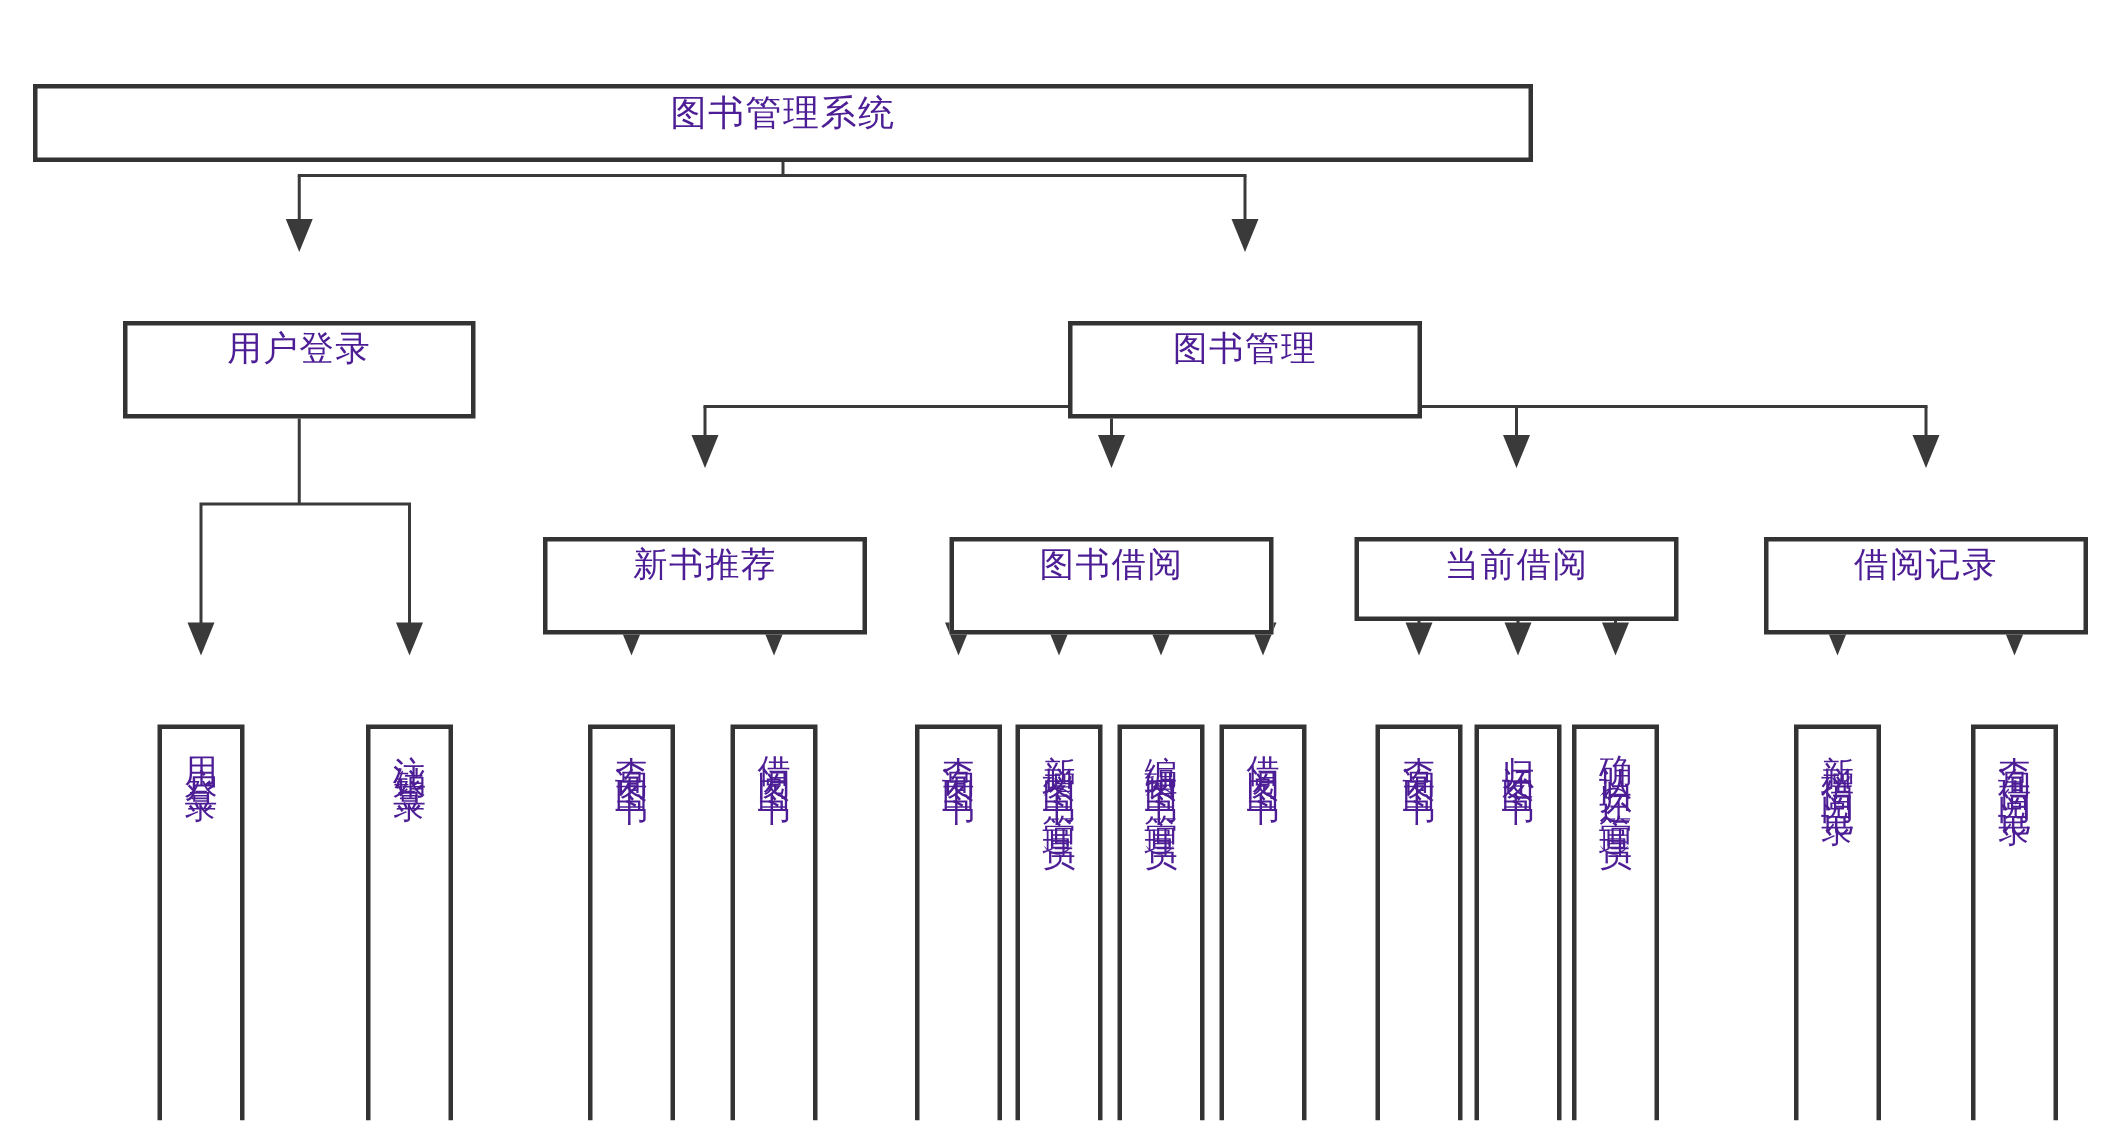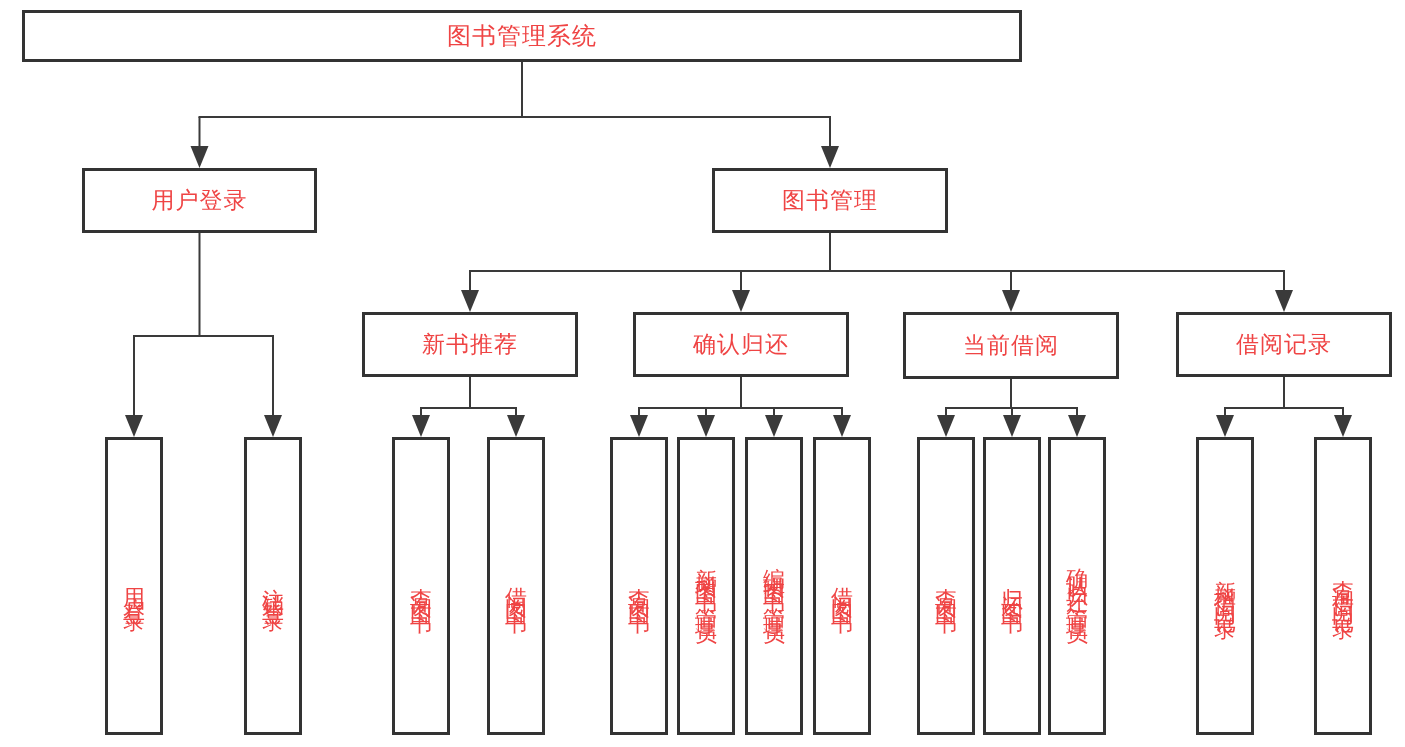--- a/index.html
+++ b/index.html
@@ -22,24 +22,25 @@
     width: 1405px;
     height: 747px;
     z-index: 1;
   }
   .box {
     position: absolute;
     box-sizing: border-box;
     background: #ffffff;
     border: 3px solid #333333;
     display: flex;
-    align-items: center;
+    align-items: flex-start;
     justify-content: center;
-    color: #ef4444;
+    color: #4c1d95;
     z-index: 2;
+    margin-top: 46px;
   }
   .box.root-box {
     font-size: 24px;
     letter-spacing: 1px;
   }
   .box.branch-box {
     font-size: 23px;
     letter-spacing: 1px;
   }
   .box.leaf-box {
@@ -120,23 +121,23 @@
     <span>用户登录</span>
   </div>
   <div class="box branch-box" style="left:362px; top:312px; width:216px; height:65px;">
     <span>新书推荐</span>
   </div>
 
   <div class="box branch-box" style="left:712px; top:168px; width:236px; height:65px;">
     <span>图书管理</span>
   </div>
   <div class="box branch-box" style="left:633px; top:312px; width:216px; height:65px;">
-    <span>确认归还</span>
+    <span>图书借阅</span>
   </div>
-  <div class="box branch-box" style="left:903px; top:312px; width:216px; height:67px;">
+  <div class="box branch-box" style="left:903px; top:312px; width:216px; height:56px;">
     <span>当前借阅</span>
   </div>
   <div class="box branch-box" style="left:1176px; top:312px; width:216px; height:65px;">
     <span>借阅记录</span>
   </div>
 
   <div class="box leaf-box" style="left:105px; top:437px; width:58px; height:298px;">
     <span class="vtext">用户登录</span>
   </div>
   <div class="box leaf-box" style="left:244px; top:437px; width:58px; height:298px;">

